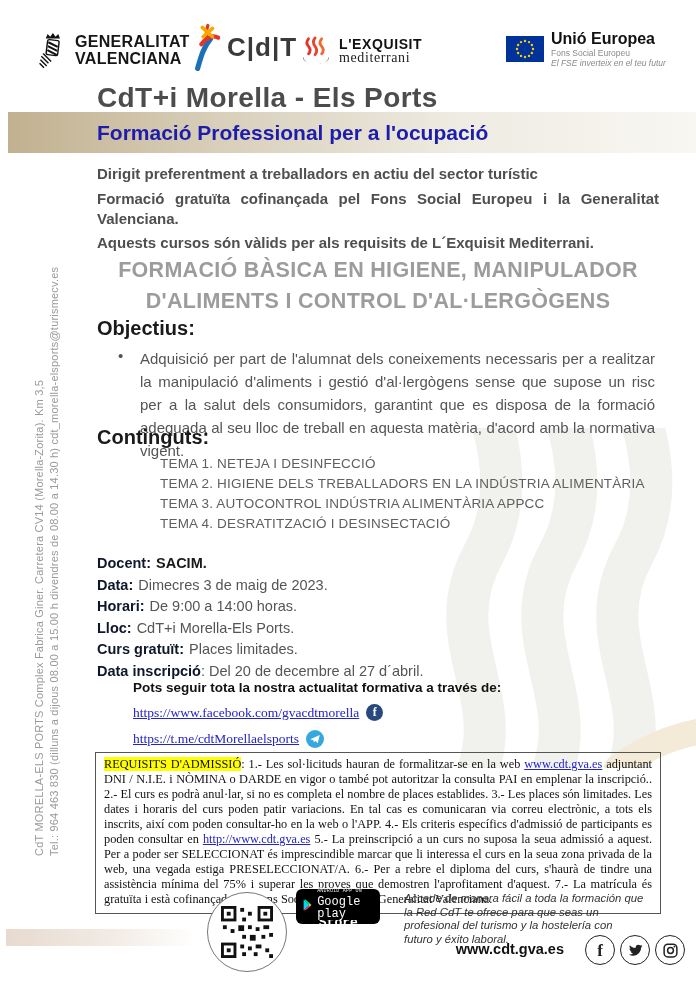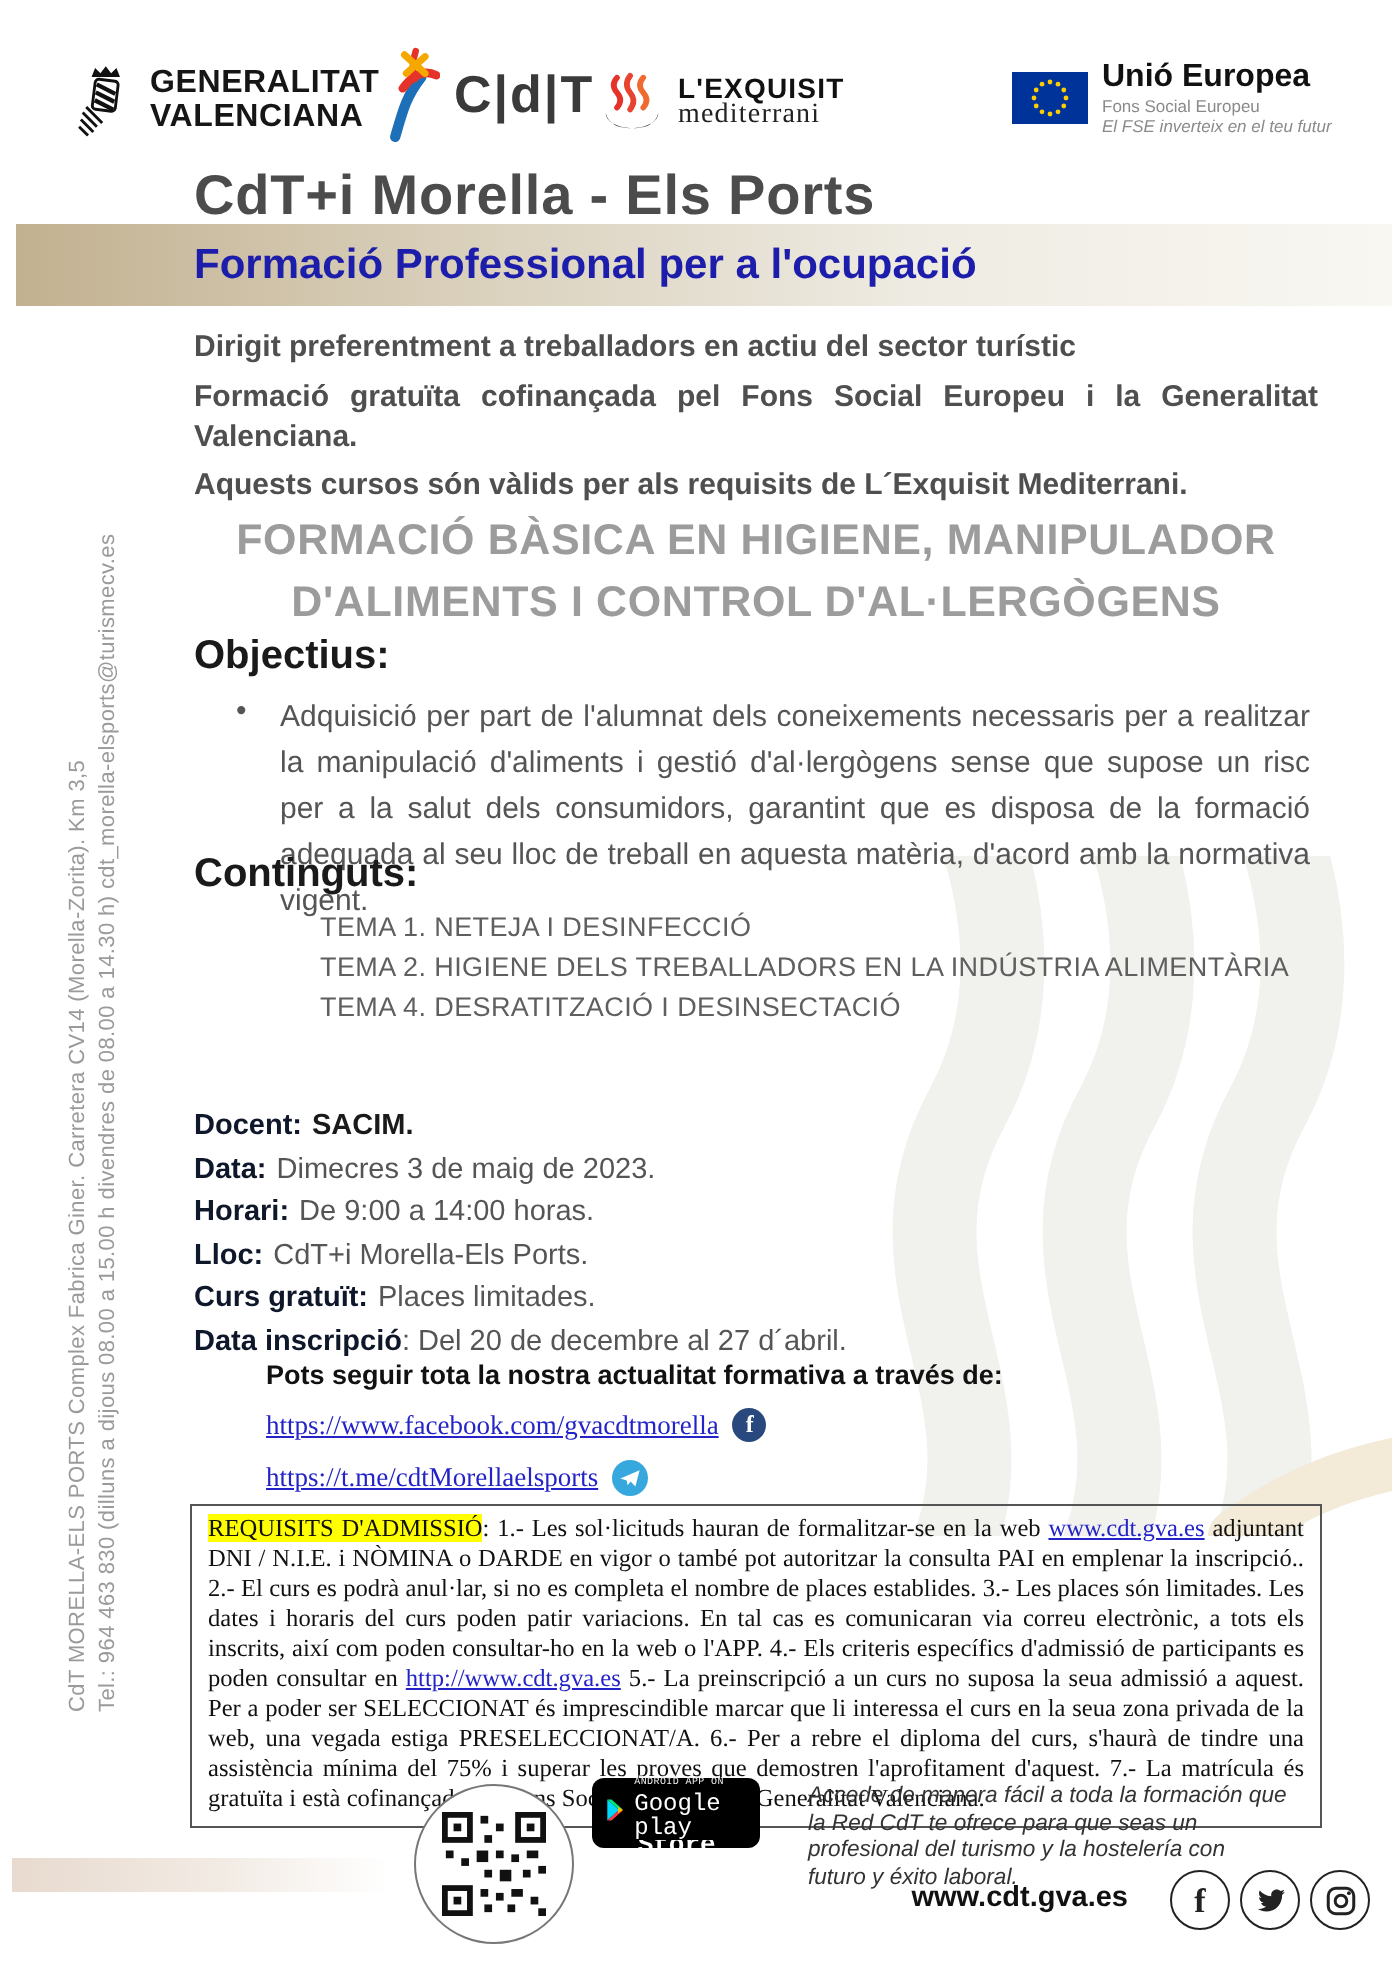--- a/index.html
+++ b/index.html
@@ -198,20 +198,21 @@
       <div class="bullet">•</div>
       <div class="bullet-text">Adquisició per part de l'alumnat dels coneixements necessaris per a realitzar la manipulació d'aliments i gestió d'al·lergògens sense que supose un risc per a la salut dels consumidors, garantint que es disposa de la formació adequada al seu lloc de treball en aquesta matèria, d'acord amb la normativa vigent.</div>
     </div>
   </div>
 
   <div class="abs continguts">
     <div class="sec-label">Continguts:</div>
     <div class="temes">
       <div>TEMA 1. NETEJA I DESINFECCIÓ</div>
       <div>TEMA 2. HIGIENE DELS TREBALLADORS EN LA INDÚSTRIA ALIMENTÀRIA</div>
+      <div>TEMA 3. AUTOCONTROL INDÚSTRIA ALIMENTÀRIA APPCC</div>
       <div>TEMA 4. DESRATITZACIÓ I DESINSECTACIÓ</div>
     </div>
   </div>
 
   <div class="abs details">
     <div><span class="dl">Docent:</span><span class="v-bold">SACIM.</span></div>
     <div><span class="dl">Data:</span><span>Dimecres 3 de maig de 2023.</span></div>
     <div><span class="dl">Horari:</span><span>De 9:00 a 14:00 horas.</span></div>
     <div><span class="dl">Lloc:</span><span>CdT+i Morella-Els Ports.</span></div>
     <div><span class="dl">Curs gratuït:</span><span>Places limitades.</span></div>

